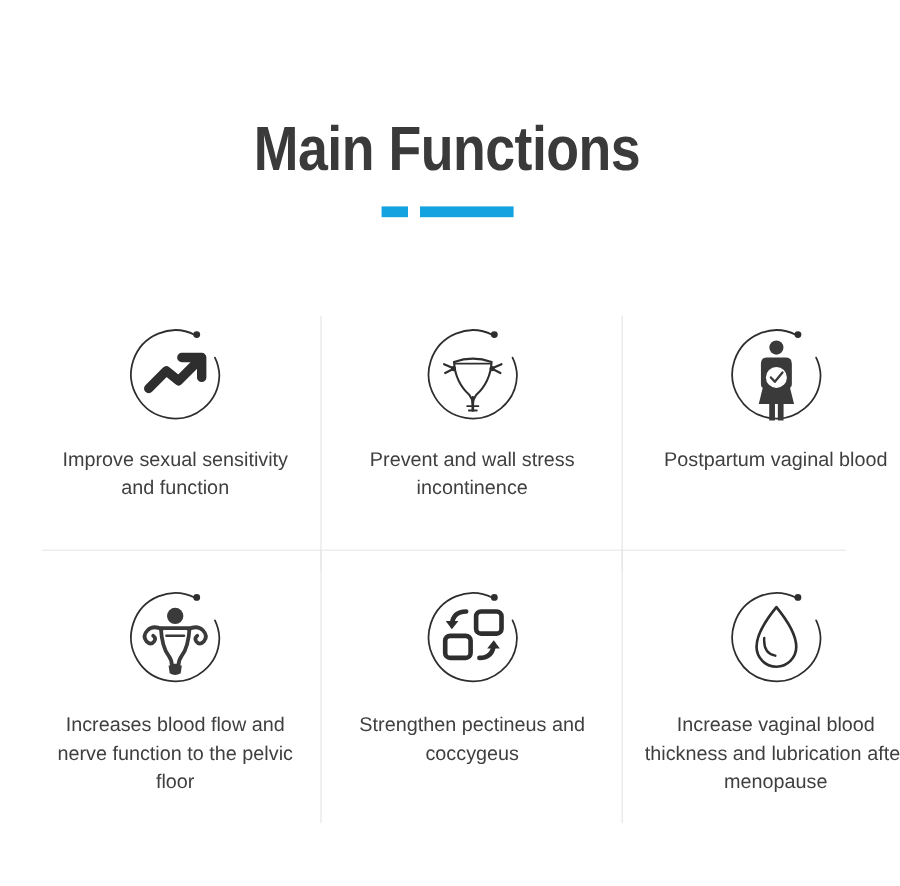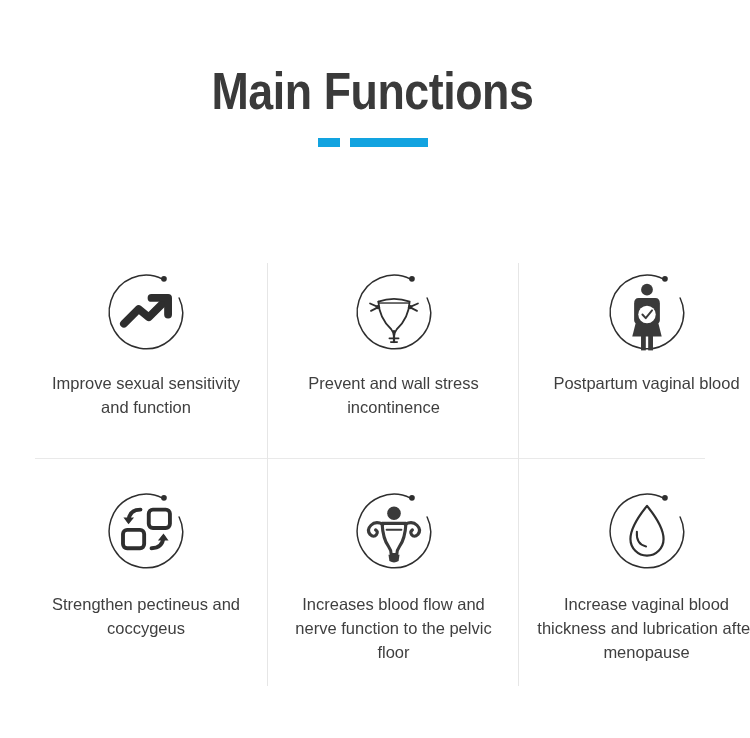--- a/index.html
+++ b/index.html
@@ -19,21 +19,21 @@
   .page {
     position: relative;
     width: 750px;
     height: 738px;
     box-sizing: border-box;
   }
 
   
   .header {
     position: absolute;
-    top: 62px;
+    top: 96px;
     left: 0;
     width: 745px;
     text-align: center;
   }
   .page-title {
     font-family: "Liberation Sans", sans-serif;
     font-weight: 700;
     font-size: 52px;
     line-height: 58px;
     letter-spacing: -0.5px;
@@ -200,52 +200,52 @@
           <path d="M38 64 L62 64 L66 80 L34 80 Z" fill="#3a3a3a"></path>
           <rect x="43.5" y="79" width="5.2" height="16" fill="#3a3a3a"></rect>
           <rect x="51.3" y="79" width="5.2" height="16" fill="#3a3a3a"></rect>
           <circle cx="50" cy="56" r="9.5" fill="#ffffff"></circle>
           <path d="M45 56 L48.6 60 L55.5 51.5" fill="none" stroke="#3a3a3a" stroke-width="2.1" stroke-linecap="round" stroke-linejoin="round"></path>
         </svg>
       </div>
       <div class="feature-label">Postpartum vaginal blood</div>
     </div>
 
+    <div class="cell row2 col2">
+      <div class="icon-wrap">
+        <svg viewBox="0 0 100 100" xmlns="http://www.w3.org/2000/svg">
+          <path d="M68 17.5 A40 40 0 1 0 90 54 A40 40 0 0 0 86 38" fill="none" stroke="#2e2e2e" stroke-width="1.6" stroke-linecap="round"></path>
+          <circle cx="69.5" cy="17.2" r="3.1" fill="#2e2e2e"></circle>
+          <circle cx="50" cy="34" r="7.4" fill="#3a3a3a"></circle>
+          <path d="M37 45 L63 45 Q62 62 56 70 Q53 74 53 79 L47 79 Q47 74 44 70 Q38 62 37 45 Z" fill="none" stroke="#3a3a3a" stroke-width="3.4" stroke-linejoin="round"></path>
+          <path d="M44 79 L56 79 L55 86 Q50 89 45 86 Z" fill="#3a3a3a"></path>
+          <path d="M38 46 Q30 42 25 47 Q20 52 24 57 Q28 61 31 57 Q33 54 30 52" fill="none" stroke="#3a3a3a" stroke-width="3.4" stroke-linecap="round" stroke-linejoin="round"></path>
+          <path d="M62 46 Q70 42 75 47 Q80 52 76 57 Q72 61 69 57 Q67 54 70 52" fill="none" stroke="#3a3a3a" stroke-width="3.4" stroke-linecap="round" stroke-linejoin="round"></path>
+          <line x1="42" y1="52" x2="58" y2="52" stroke="#3a3a3a" stroke-width="2.2" stroke-linecap="round"></line>
+        </svg>
+      </div>
+      <div class="feature-label">Increases blood flow and nerve function to the pelvic floor</div>
+    </div>
+
     <div class="cell row2 col1">
       <div class="icon-wrap">
         <svg viewBox="0 0 100 100" xmlns="http://www.w3.org/2000/svg">
           <path d="M68 17.5 A40 40 0 1 0 90 54 A40 40 0 0 0 86 38" fill="none" stroke="#2e2e2e" stroke-width="1.6" stroke-linecap="round"></path>
           <circle cx="69.5" cy="17.2" r="3.1" fill="#2e2e2e"></circle>
           <rect x="53" y="30" width="23" height="20" rx="4.5" ry="4.5" fill="none" stroke="#2e2e2e" stroke-width="4.2"></rect>
           <rect x="25" y="52" width="23" height="20" rx="4.5" ry="4.5" fill="none" stroke="#2e2e2e" stroke-width="4.2"></rect>
           <path d="M44 30 Q32 30 31 42" fill="none" stroke="#2e2e2e" stroke-width="4.2" stroke-linecap="round"></path>
           <path d="M25.5 38.5 L31 46 L37 38.5 Z" fill="#2e2e2e"></path>
           <path d="M56 72 Q68 72 69 60" fill="none" stroke="#2e2e2e" stroke-width="4.2" stroke-linecap="round"></path>
           <path d="M63 63.5 L69 56 L74.5 63.5 Z" fill="#2e2e2e"></path>
         </svg>
       </div>
       <div class="feature-label">Strengthen pectineus and coccygeus</div>
     </div>
 
-    <div class="cell row2 col2">
-      <div class="icon-wrap">
-        <svg viewBox="0 0 100 100" xmlns="http://www.w3.org/2000/svg">
-          <path d="M68 17.5 A40 40 0 1 0 90 54 A40 40 0 0 0 86 38" fill="none" stroke="#2e2e2e" stroke-width="1.6" stroke-linecap="round"></path>
-          <circle cx="69.5" cy="17.2" r="3.1" fill="#2e2e2e"></circle>
-          <circle cx="50" cy="34" r="7.4" fill="#3a3a3a"></circle>
-          <path d="M37 45 L63 45 Q62 62 56 70 Q53 74 53 79 L47 79 Q47 74 44 70 Q38 62 37 45 Z" fill="none" stroke="#3a3a3a" stroke-width="3.4" stroke-linejoin="round"></path>
-          <path d="M44 79 L56 79 L55 86 Q50 89 45 86 Z" fill="#3a3a3a"></path>
-          <path d="M38 46 Q30 42 25 47 Q20 52 24 57 Q28 61 31 57 Q33 54 30 52" fill="none" stroke="#3a3a3a" stroke-width="3.4" stroke-linecap="round" stroke-linejoin="round"></path>
-          <path d="M62 46 Q70 42 75 47 Q80 52 76 57 Q72 61 69 57 Q67 54 70 52" fill="none" stroke="#3a3a3a" stroke-width="3.4" stroke-linecap="round" stroke-linejoin="round"></path>
-          <line x1="42" y1="52" x2="58" y2="52" stroke="#3a3a3a" stroke-width="2.2" stroke-linecap="round"></line>
-        </svg>
-      </div>
-      <div class="feature-label">Increases blood flow and nerve function to the pelvic floor</div>
-    </div>
-
     <div class="cell row2 col3">
       <div class="icon-wrap">
         <svg viewBox="0 0 100 100" xmlns="http://www.w3.org/2000/svg">
           <path d="M68 17.5 A40 40 0 1 0 90 54 A40 40 0 0 0 86 38" fill="none" stroke="#2e2e2e" stroke-width="1.6" stroke-linecap="round"></path>
           <circle cx="69.5" cy="17.2" r="3.1" fill="#2e2e2e"></circle>
           <path d="M50 26 Q68 48 68 62 A18 18 0 0 1 32 62 Q32 48 50 26 Z" fill="none" stroke="#2e2e2e" stroke-width="2.4" stroke-linejoin="round"></path>
           <path d="M39 54 Q38 68 49 70" fill="none" stroke="#2e2e2e" stroke-width="2.2" stroke-linecap="round"></path>
         </svg>
       </div>
       <div class="feature-label">Increase vaginal blood thickness and lubrication after menopause</div>

